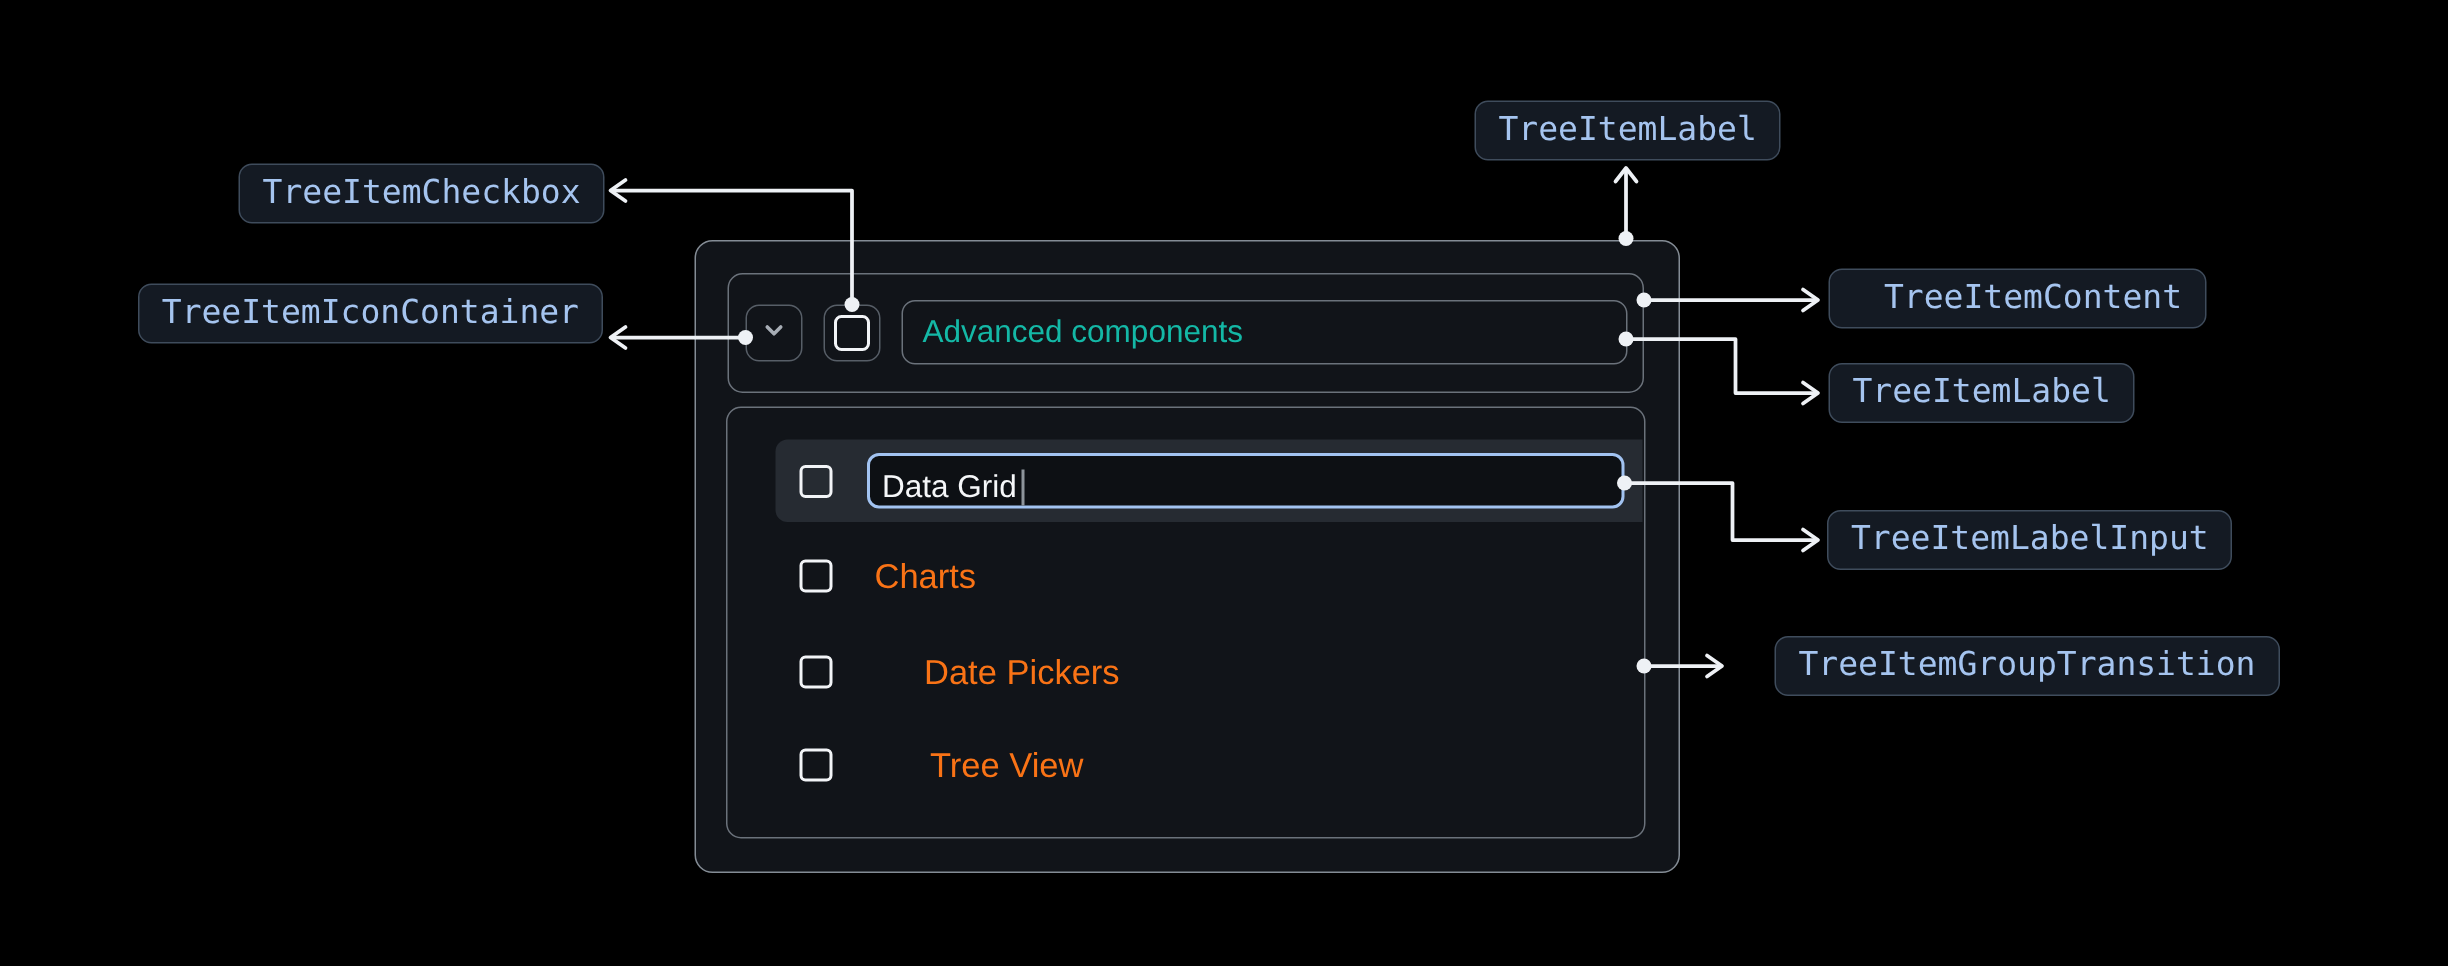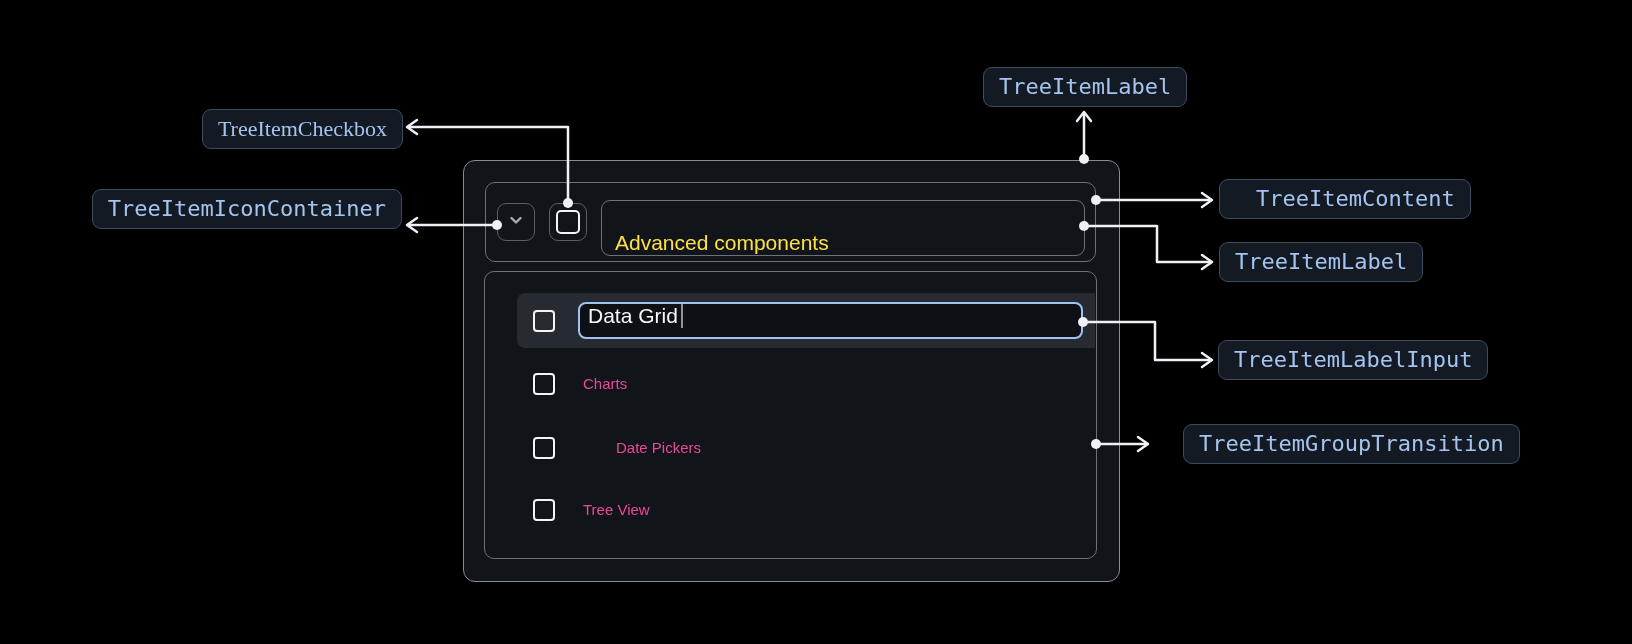--- a/index.html
+++ b/index.html
@@ -24,55 +24,55 @@
   }
   .checkbox-container{
     position:absolute;left:549px;top:203px;width:38px;height:38px;
     border:1.5px solid #575e67;border-radius:9px;box-sizing:border-box;
   }
   .checkbox-parent-box{
     position:absolute;left:556px;top:210px;width:24px;height:24px;
     border:2.5px solid #f2f4f7;border-radius:5px;box-sizing:border-box;
   }
   .label-box{
-    position:absolute;left:601px;top:200px;width:484px;height:56px;
+    position:absolute;left:601px;top:200px;width:484px;height:43px;
     border:1.5px solid #6b727b;border-radius:9px;box-sizing:border-box;
-    display:flex;align-items:flex-end;padding-left:13px;
-    color:#fde047;font-size:21px;
+    display:flex;align-items:center;padding-left:13px;
+    color:#14b8a6;font-size:21px;
   }
   .group-box{
     position:absolute;left:484px;top:271px;width:613px;height:288px;
     border:1.5px solid #6b727b;border-radius:10px;box-sizing:border-box;
   }
   .row-editing{
     position:absolute;left:517px;top:293px;width:578px;height:55px;
     background:#262b32;border-radius:8px 0 0 8px;
   }
   .item-checkbox{
     position:absolute;left:533px;width:22px;height:22px;
     border:2.5px solid #f2f4f7;border-radius:4px;box-sizing:border-box;
   }
   .item-label{
-    position:absolute;left:583px;color:#ec4899;font-size:15px;line-height:30px;
+    position:absolute;left:583px;color:#f97316;font-size:23px;line-height:30px;
   }
   .label-input{
     position:absolute;left:578px;top:302px;width:505px;height:37px;
     background:#0d1014;border:2px solid #a2c3f1;border-radius:8px;box-sizing:border-box;
-    display:flex;align-items:flex-start;padding-left:8px;
+    display:flex;align-items:flex-end;padding-left:8px;
     color:#f5f7f9;font-size:21px;
   }
   .caret{display:inline-block;width:2px;height:24px;background:#8d949b;margin-left:3px;}
   
   .badge{
     position:absolute;
     font-family:"DejaVu Sans Mono", monospace;font-size:22px;line-height:28px;
     color:#a5c4ef;background:#141a23;border:1.5px solid #3f4c5c;border-radius:9px;
     padding:5px 15px;white-space:nowrap;
   }
-  .badge-checkbox{right:1229px;top:109px;font-family:Liberation Serif, serif;}
+  .badge-checkbox{right:1229px;top:109px;}
   .badge-icon-container{right:1230px;top:189px;}
   .badge-root{left:983px;top:67px;}
   .badge-content{left:1219px;top:179px;padding-left:36px;}
   .badge-label{left:1219px;top:242px;}
   .badge-label-input{left:1218px;top:340px;}
   .badge-group-transition{left:1160px;top:424px;margin-left:23px;}
   
   .overlay{position:absolute;left:0;top:0;pointer-events:none;}
   .overlay path{stroke:#eef1f5;stroke-width:2.5;fill:none;stroke-linecap:round;stroke-linejoin:round;}
   .overlay circle{fill:#eef1f5;stroke:none;}
@@ -110,21 +110,21 @@
     <span class="caret"></span>
   </div>
 
   <div class="item-checkbox" style="top:373px;"></div>
   <div class="item-label" style="top:369px;">Charts</div>
 
   <div class="item-checkbox" style="top:437px;"></div>
   <div class="item-label" style="top:433px;margin-left:33px;">Date Pickers</div>
 
   <div class="item-checkbox" style="top:499px;"></div>
-  <div class="item-label" style="top:495px;">Tree View</div>
+  <div class="item-label" style="top:495px;margin-left:37px;">Tree View</div>
 
   <div class="badge badge-checkbox">TreeItemCheckbox</div>
   <div class="badge badge-icon-container">TreeItemIconContainer</div>
   <div class="badge badge-root">TreeItemLabel</div>
   <div class="badge badge-content">TreeItemContent</div>
   <div class="badge badge-label-input">TreeItemLabelInput</div>
   <div class="badge badge-label">TreeItemLabel</div>
   <div class="badge badge-group-transition">TreeItemGroupTransition</div>
 
   <svg class="overlay" width="1632" height="644">

